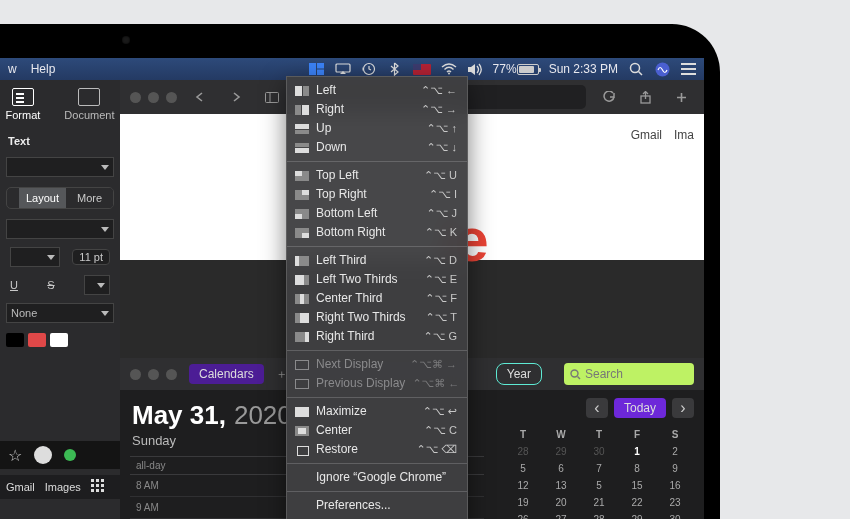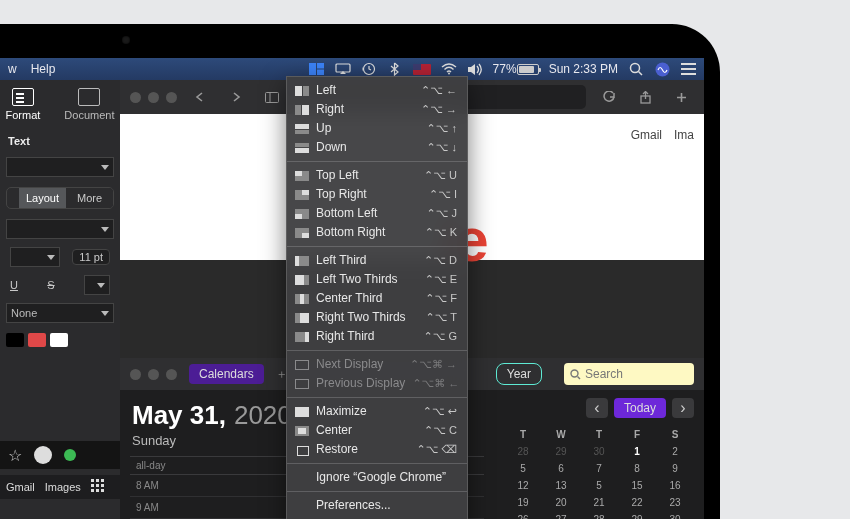--- a/index.html
+++ b/index.html
@@ -57,21 +57,21 @@
   .browser-body{position:absolute;left:0;top:34px;right:0;bottom:0;background:#fff;}
   .gmail-row{position:absolute;right:10px;top:14px;display:flex;gap:12px;color:#444;font-size:12px;}
   .g-logo{position:absolute;left:320px;top:90px;font-size:62px;font-weight:600;letter-spacing:-3px;} .g-logo .r{color:#EA4335;}
   
   .calwin{position:absolute;left:120px;top:300px;right:0;bottom:0;background:#1e1e1f;color:#ddd;}
   .cal-tb{height:32px;background:#2f2f31;display:flex;align-items:center;padding:0 10px;gap:12px;font-size:12px;}
   .cal-tb .tl-dots i{background:#555;}
   .cal-pill{padding:3px 10px;border-radius:4px;background:#4c1d95;}
   .cal-seg{display:flex;border:1px solid #5eead4;border-radius:8px;overflow:hidden;margin-left:auto;}
   .cal-seg span{padding:3px 10px;}
-  .cal-search{width:130px;height:22px;background:#fef9c3;border-radius:4px;display:flex;align-items:center;gap:4px;padding:0 6px;color:#777;margin-left:10px;}
+  .cal-search{width:130px;height:22px;background:#bef264;border-radius:4px;display:flex;align-items:center;gap:4px;padding:0 6px;color:#777;margin-left:10px;}
   .cal-main{position:absolute;left:0;top:32px;right:210px;bottom:0;padding:6px 10px;}
   .cal-date{font-size:26px;font-weight:300;color:#fff;display:flex;gap:8px;align-items:baseline;margin:4px 0 0 2px;}
   .cal-date b{font-weight:700;}
   .cal-date .yr{color:#9a9a9a;}
   .cal-dow{color:#bbb;font-size:13px;margin:2px 0 8px 2px;}
   .allday{font-size:10px;color:#888;border-top:1px solid #3a3a3c;border-bottom:1px solid #3a3a3c;padding:3px 6px;}
   .hour{font-size:10px;color:#888;border-bottom:1px solid #303032;padding:5px 6px;}
   .cal-right{position:absolute;right:0;top:32px;width:210px;bottom:0;padding:8px 10px;}
   .nav{display:flex;justify-content:flex-end;gap:6px;align-items:center;margin-bottom:8px;}
   .nav .btn{width:22px;height:20px;background:#3a3a3c;border-radius:4px;display:flex;align-items:center;justify-content:center;color:#ccc;}

